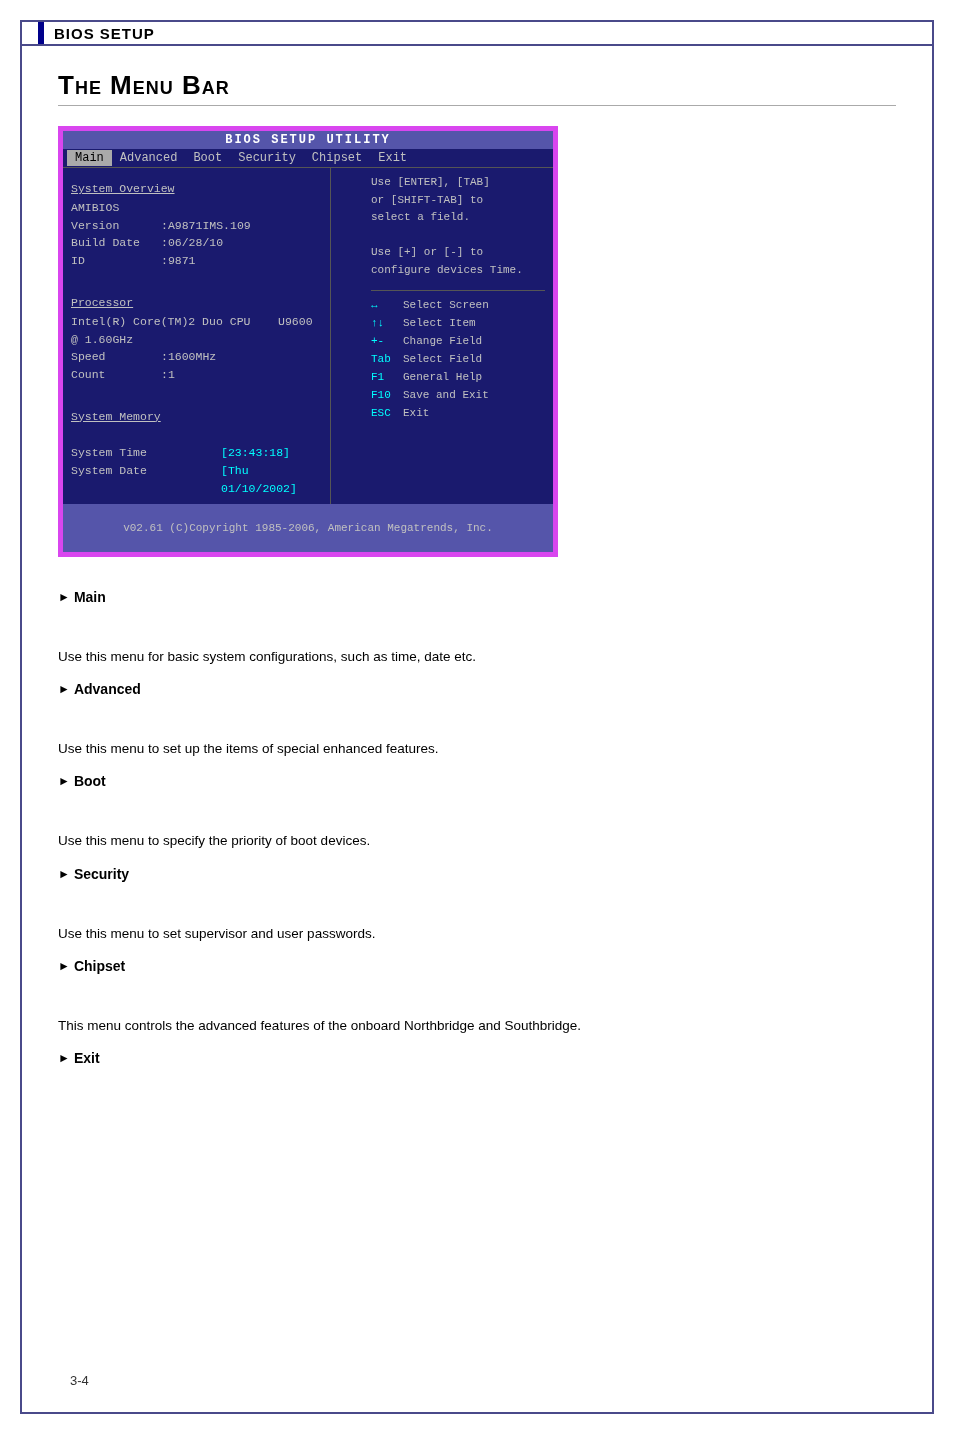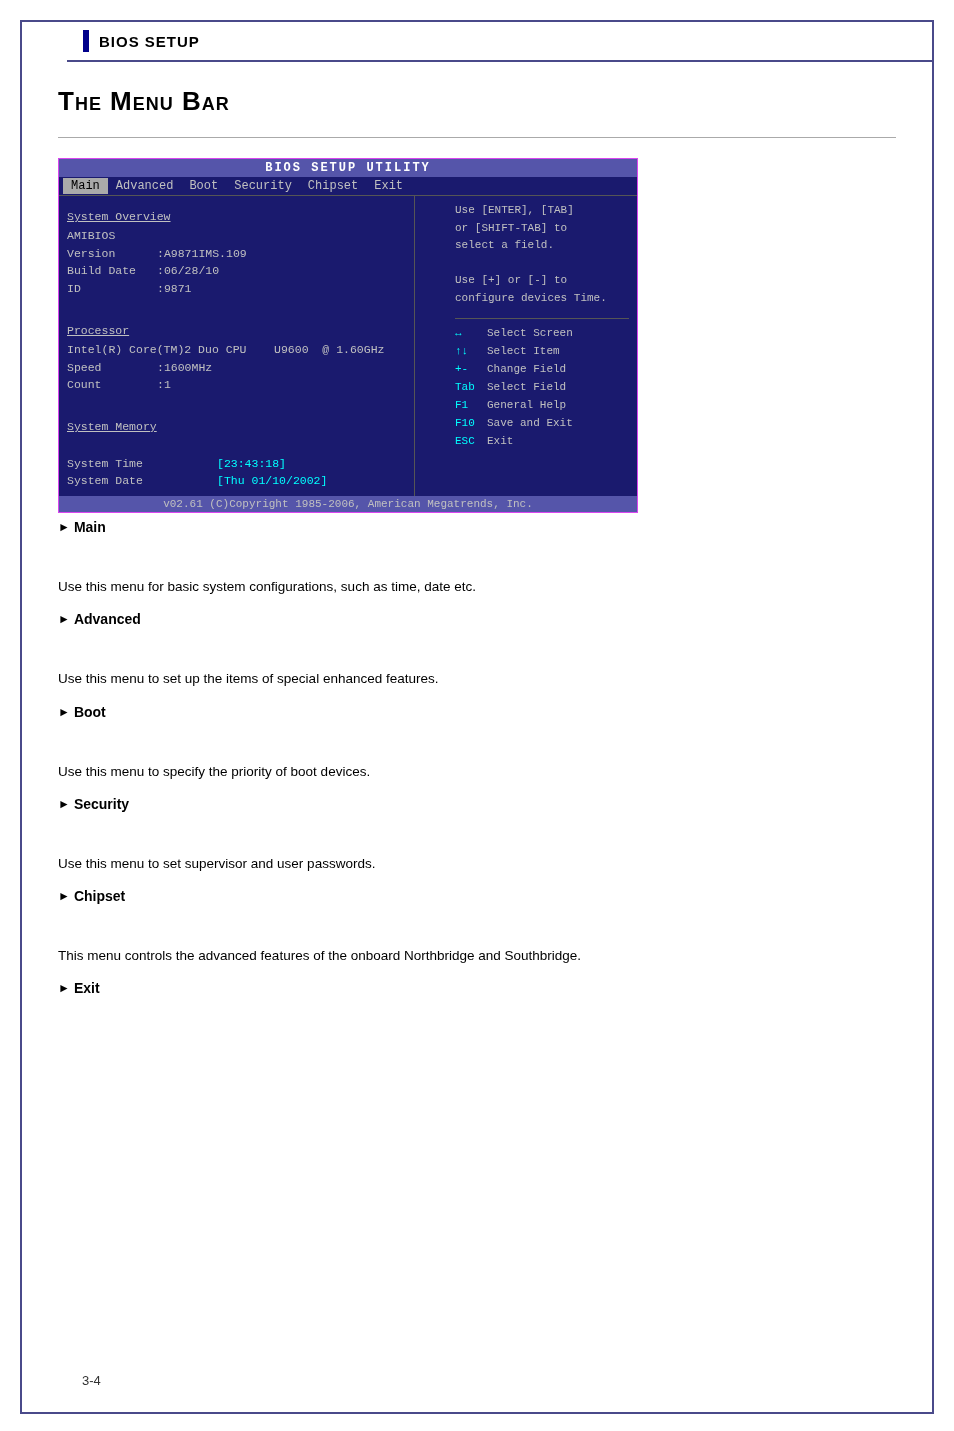--- a/index.html
+++ b/index.html
@@ -13,24 +13,23 @@
     }
     .page-container {
       border: 2px solid #4a4a8a;
       margin: 20px;
       padding: 0;
       min-height: 1390px;
     }
     .bios-setup-header {
       display: flex;
       align-items: center;
-      padding: 8px 16px;
+      padding: 0 16px;
       border-bottom: 2px solid #4a4a8a;
       background: #fff;
-      margin-left: 45px;
     }
     .blue-bar {
       width: 6px;
       height: 22px;
       background: #00008b;
       margin-right: 10px;
       flex-shrink: 0;
     }
     .bios-setup-title {
       font-size: 15px;
@@ -39,37 +38,37 @@
       color: #000;
     }
     .content-area {
       padding: 24px 36px;
     }
     .menu-bar-title {
       font-size: 26px;
       font-variant: small-caps;
       font-weight: bold;
       color: #000;
-      margin-bottom: 20px;
+      margin-bottom: 4px;
       letter-spacing: 1px;
     }
     .divider {
       border: none;
       border-top: 1px solid #aaa;
       margin-bottom: 20px;
     }
     
     .bios-screen {
       background: #1a1a6e;
       color: #c0c0c0;
       font-family: 'Courier New', Courier, monospace;
       font-size: 12px;
-      width: 580px;
-      margin-bottom: 6px;
-      border: 1px solid #d946ef;
+      width: 500px;
+      margin-bottom: 32px;
+      border: 5px solid #d946ef;
     }
     .bios-title-bar {
       background: #5555aa;
       color: #fff;
       text-align: center;
       padding: 2px 0;
       font-family: 'Courier New', Courier, monospace;
       font-size: 12px;
       font-weight: bold;
       letter-spacing: 2px;
@@ -144,21 +143,21 @@
       font-size: 11px;
     }
     .key-desc {
       color: #c0c0c0;
       font-size: 11px;
     }
     .bios-footer {
       background: #5555aa;
       color: #c0c0c0;
       text-align: center;
-      padding: 2px 0;
+      padding: 18px 0;
       font-family: 'Courier New', Courier, monospace;
       font-size: 11px;
     }
     
     .desc-section {
       margin-bottom: 14px;
     }
     .desc-heading {
       font-weight: bold;
       font-size: 14px;
@@ -173,21 +172,21 @@
     }
     .desc-text {
       font-size: 13.5px;
       color: #000;
       line-height: 1.5;
       margin-top: 42px;
     }
     .page-number {
       position: absolute;
       bottom: 24px;
-      left: 60px;
+      left: 48px;
       font-size: 13px;
       color: #333;
     }
     .page-wrapper {
       position: relative;
       min-height: 1390px;
     }
     .bios-left .row {
       display: flex;
     }

